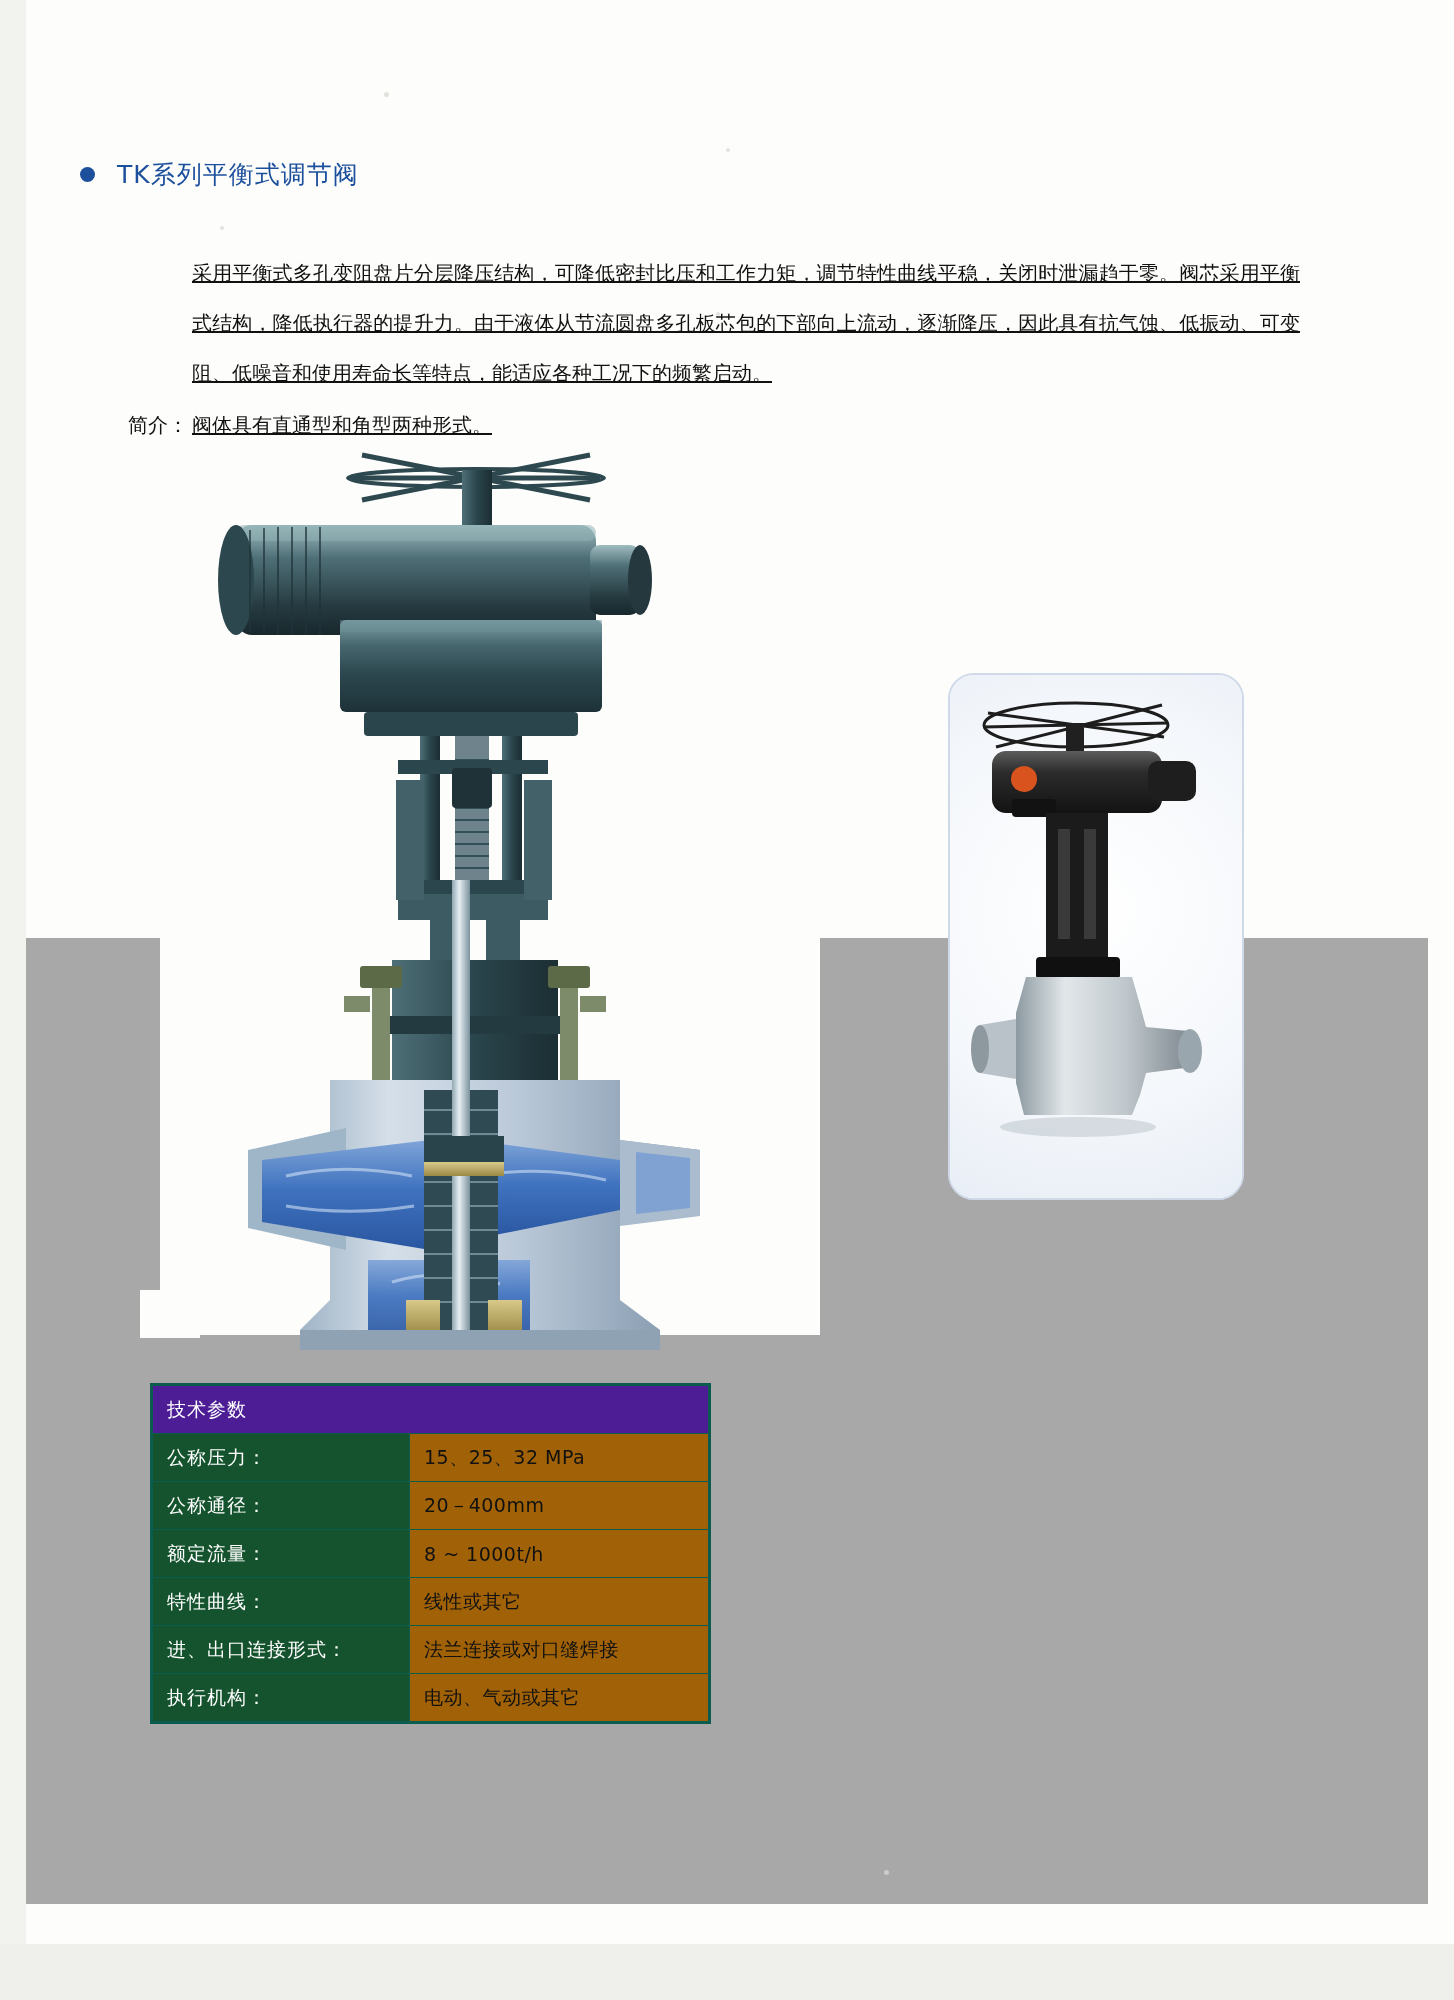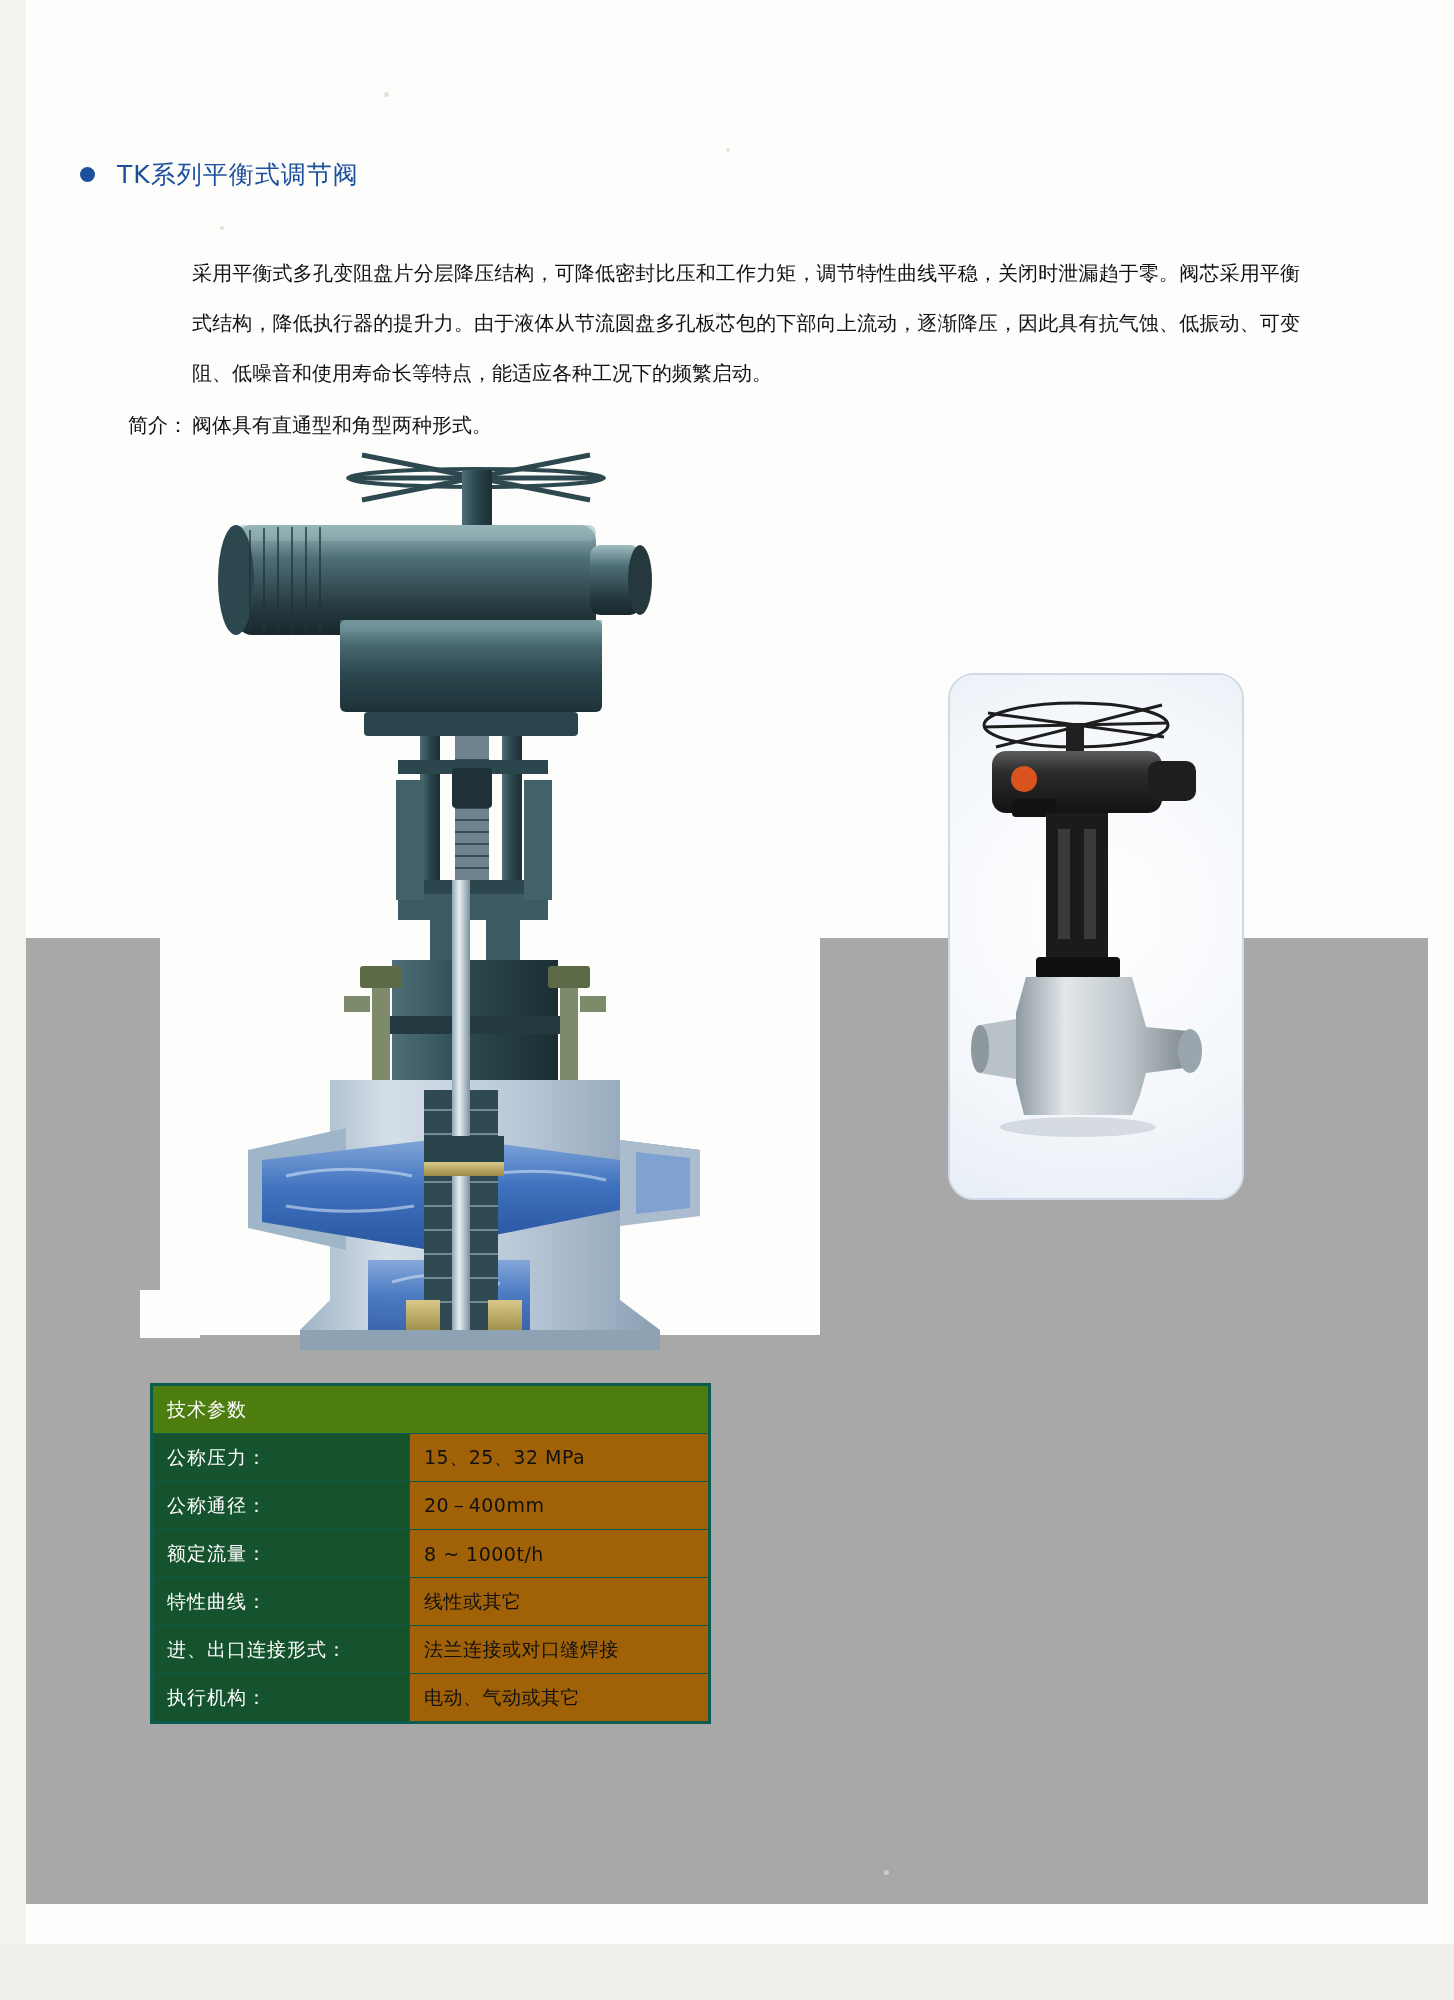--- a/index.html
+++ b/index.html
@@ -78,20 +78,21 @@
   .intro-body {
     flex: 1 1 auto;
     font-size: 20px;
     color: #111;
     line-height: 50px;
     text-align: justify;
     text-justify: inter-ideograph;
   }
   .intro-body p {
     margin: 0;
+    text-decoration: underline;
   }
   .intro-body p.p2 {
     margin-top: 2px;
   }
 
   
   .art {
     position: absolute;
     left: 0;
     top: 0;
@@ -155,21 +156,21 @@
   }
   .spec-table th,
   .spec-table td {
     border: 1px solid #0a5d4e;
     height: 47px;
     padding: 0 14px;
     vertical-align: middle;
     color: #111;
   }
   .spec-table .hdr th {
-    background: #4d7c0f;
+    background: #4c1d95;
     color: #ffffff;
     text-align: left;
     font-weight: 500;
     letter-spacing: 1px;
   }
   .spec-table td.k {
     background: #14532d;
     color: #ffffff;
     width: 228px;
     white-space: nowrap;

